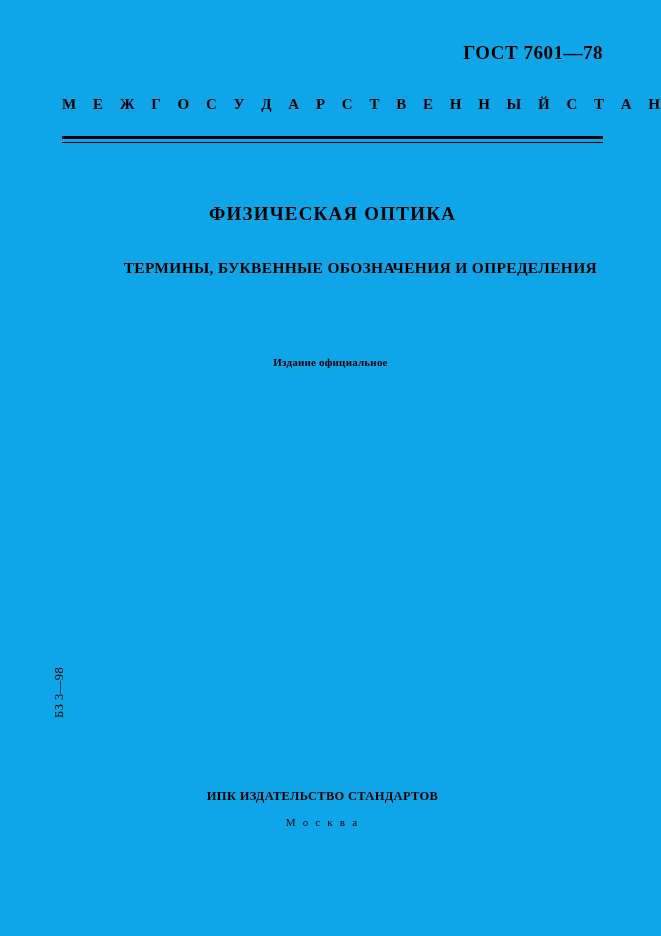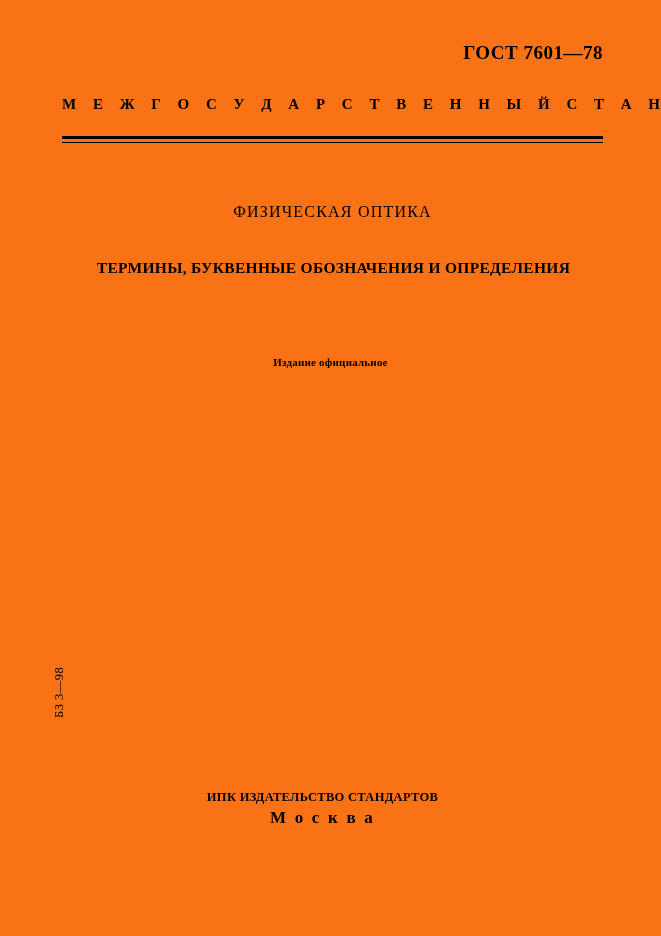--- a/index.html
+++ b/index.html
@@ -9,21 +9,21 @@
   }
   body {
     font-family: "Liberation Serif", serif;
     color: #000000;
   }
   .page {
     position: relative;
     width: 661px;
     height: 936px;
     margin: 0 auto;
-    background: #f97316;
+    background: #0ea5e9;
     overflow: hidden;
   }
 
   
   .std-number {
     position: absolute;
     top: 42px;
     right: 58px;
     font-family: "Liberation Serif", serif;
     font-weight: bold;
@@ -65,30 +65,30 @@
   }
 
   
   .doc-title {
     position: absolute;
     top: 203px;
     left: 62px;
     right: 58px;
     text-align: center;
     font-family: "Liberation Serif", serif;
-    font-weight: normal;
-    font-size: 16px;
+    font-weight: bold;
+    font-size: 19px;
     letter-spacing: 1.2px;
   }
   .doc-subtitle {
     position: absolute;
     top: 257px;
     left: 70px;
     right: 64px;
-    text-align: center;
+    text-align: right;
     font-family: "Liberation Serif", serif;
     font-weight: bold;
     font-size: 15.5px;
     line-height: 21px;
     letter-spacing: 0.3px;
   }
 
   .official-edition {
     position: absolute;
     top: 356px;
@@ -123,24 +123,24 @@
     text-align: center;
   }
   .publisher-name {
     font-family: "Liberation Serif", serif;
     font-weight: bold;
     font-size: 12.5px;
     letter-spacing: 0.3px;
   }
   .publisher-city {
     font-family: "Liberation Serif", serif;
-    font-weight: bold;
-    font-size: 17px;
+    font-weight: normal;
+    font-size: 11px;
     letter-spacing: 2.2px;
-    margin-top: 3px;
+    margin-top: 12px;
   }
 </style>
 </head>
 <body>
 
 <div class="page">
 
   <div class="std-number">ГОСТ 7601—78</div>
 
   <div class="interstate-line">М Е Ж Г О С У Д А Р С Т В Е Н Н Ы Й   С Т А Н Д А Р Т</div>

